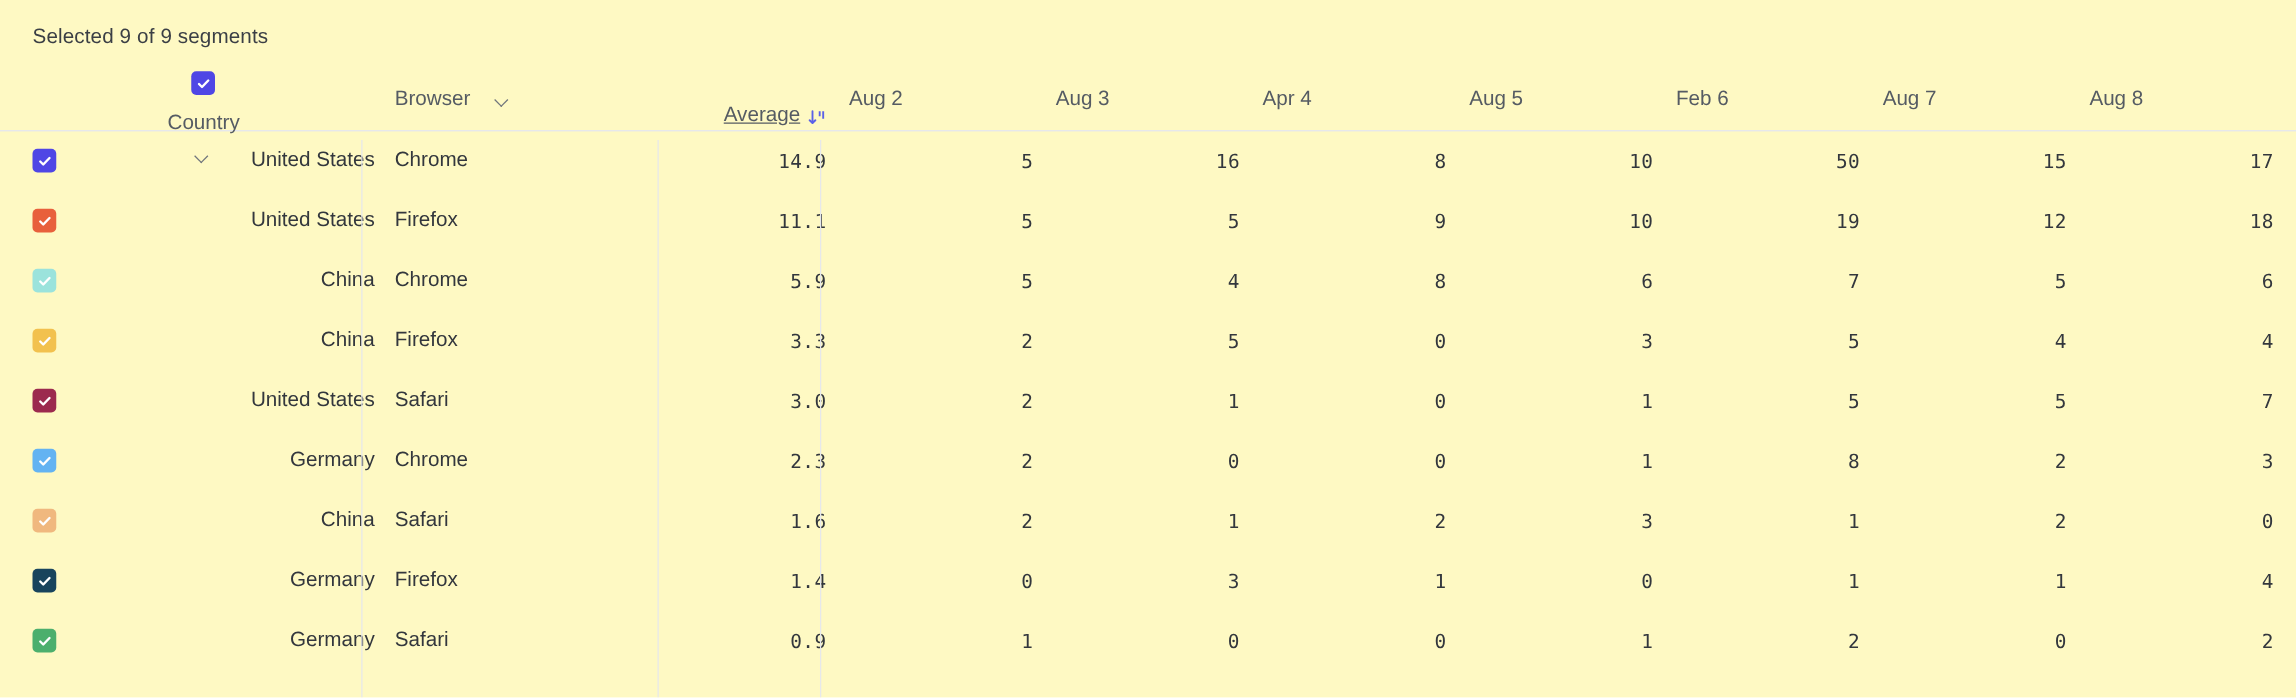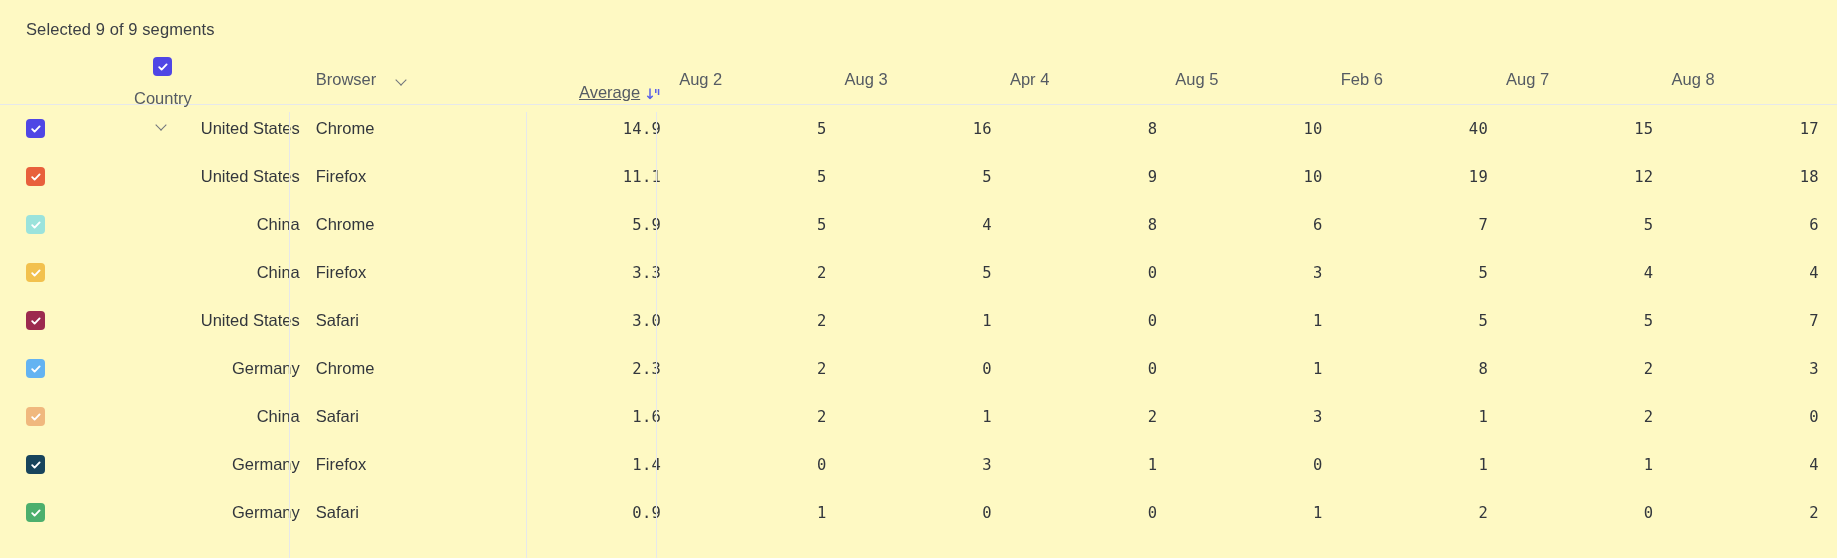--- a/index.html
+++ b/index.html
@@ -243,21 +243,21 @@
                 </span>
                 <span class="country-label">United States</span>
               </div>
             </td>
             <td class="cell-browser">Chrome</td>
             <td class="num">14.9</td>
             <td class="num">5</td>
             <td class="num">16</td>
             <td class="num">8</td>
             <td class="num">10</td>
-            <td class="num">40</td>
+            <td class="num">50</td>
             <td class="num">15</td>
             <td class="num">17</td>
           </tr>
           <tr>
             <td>
               <div class="cell-country">
                 <span class="checkbox" style="background:#e8603c;">
                   <svg width="12" height="12" viewBox="0 0 12 12">
                     <path d="M2.2 6.2 L4.6 8.6 L9.6 3.4" fill="none" stroke="#ffffff" stroke-width="1.9" stroke-linecap="round" stroke-linejoin="round"></path>
                   </svg>

